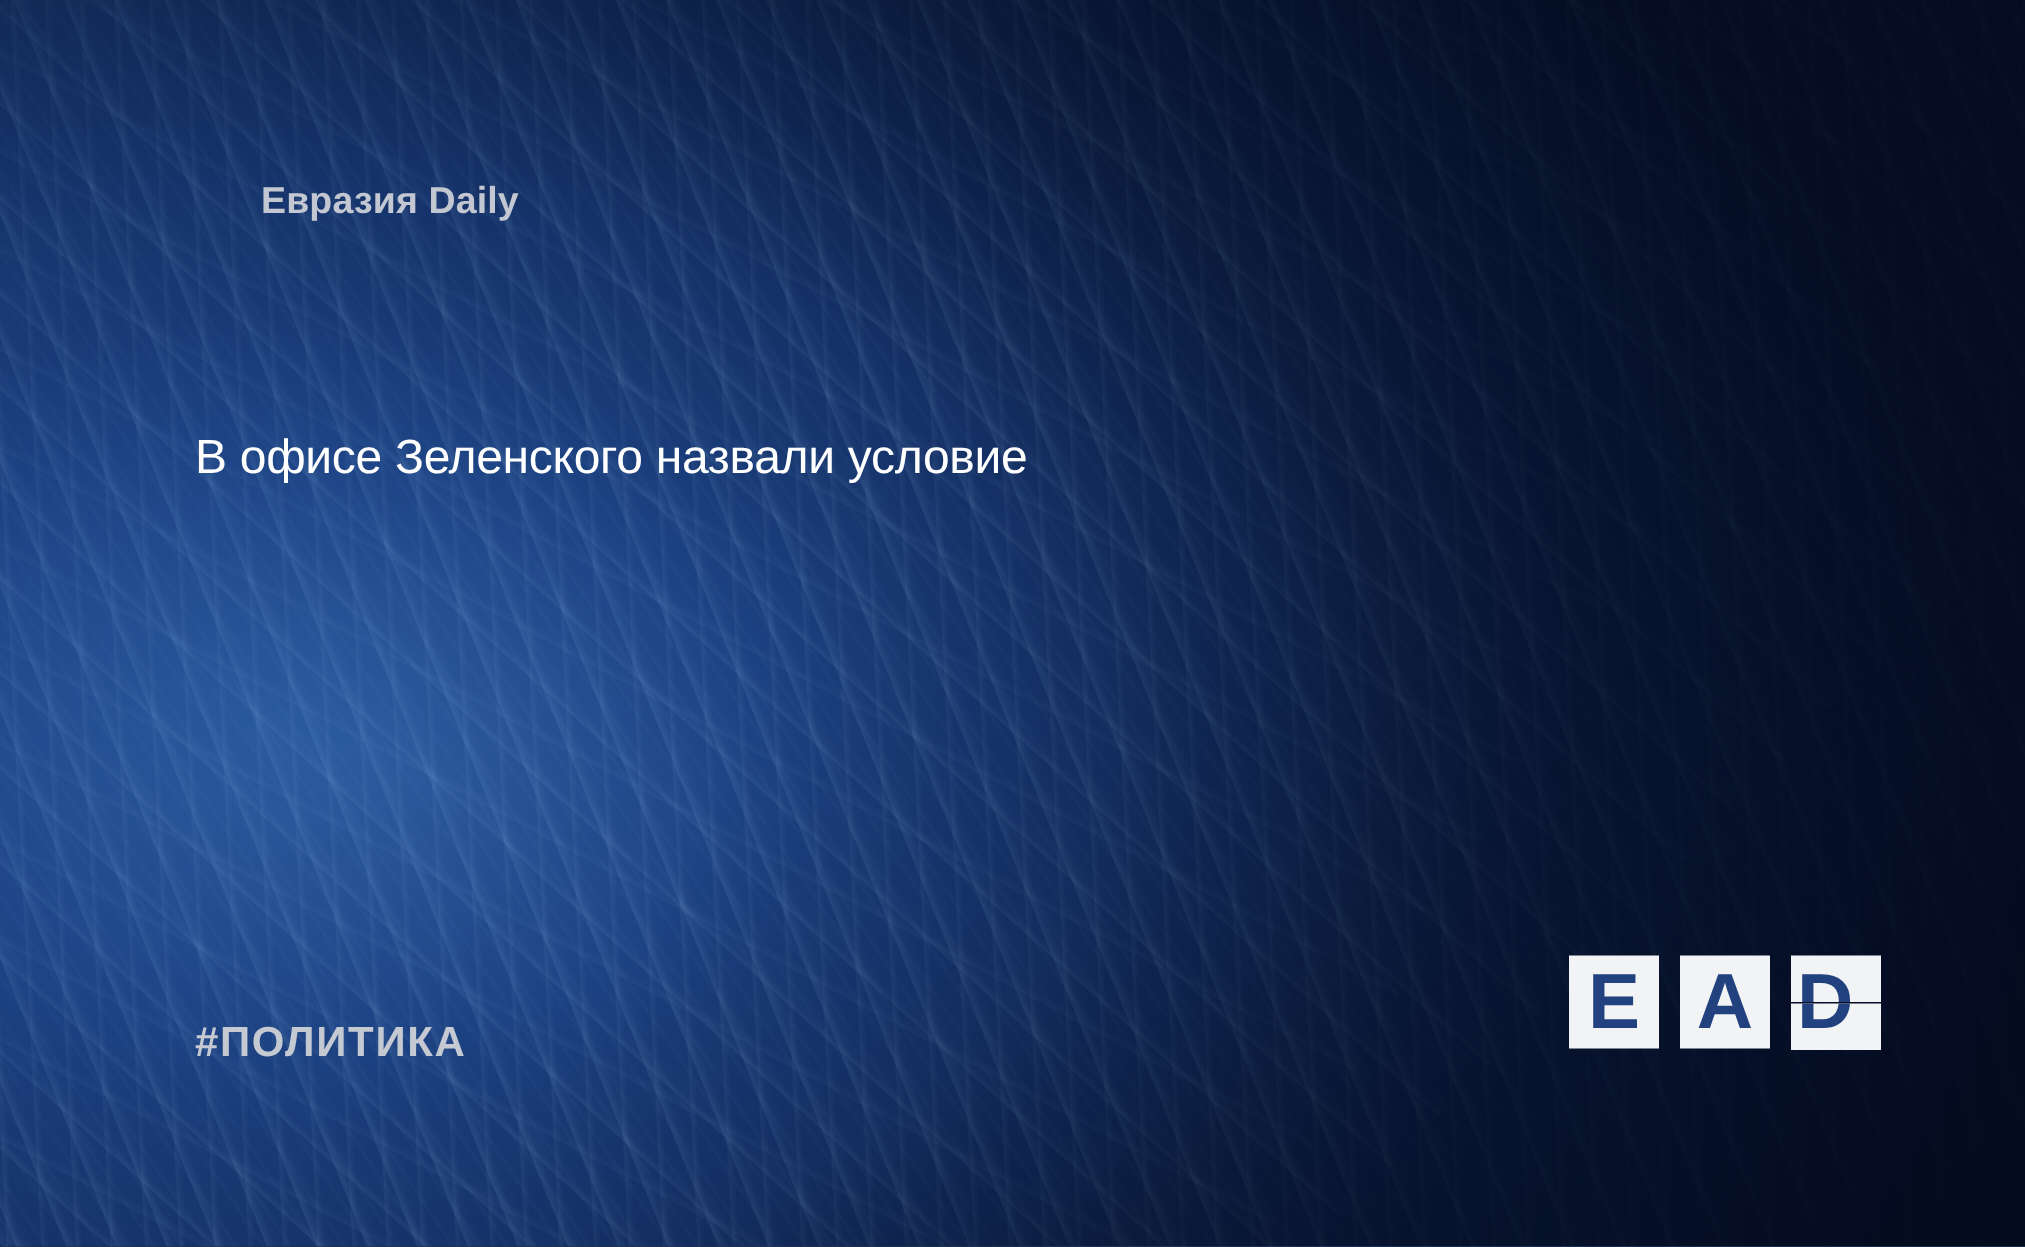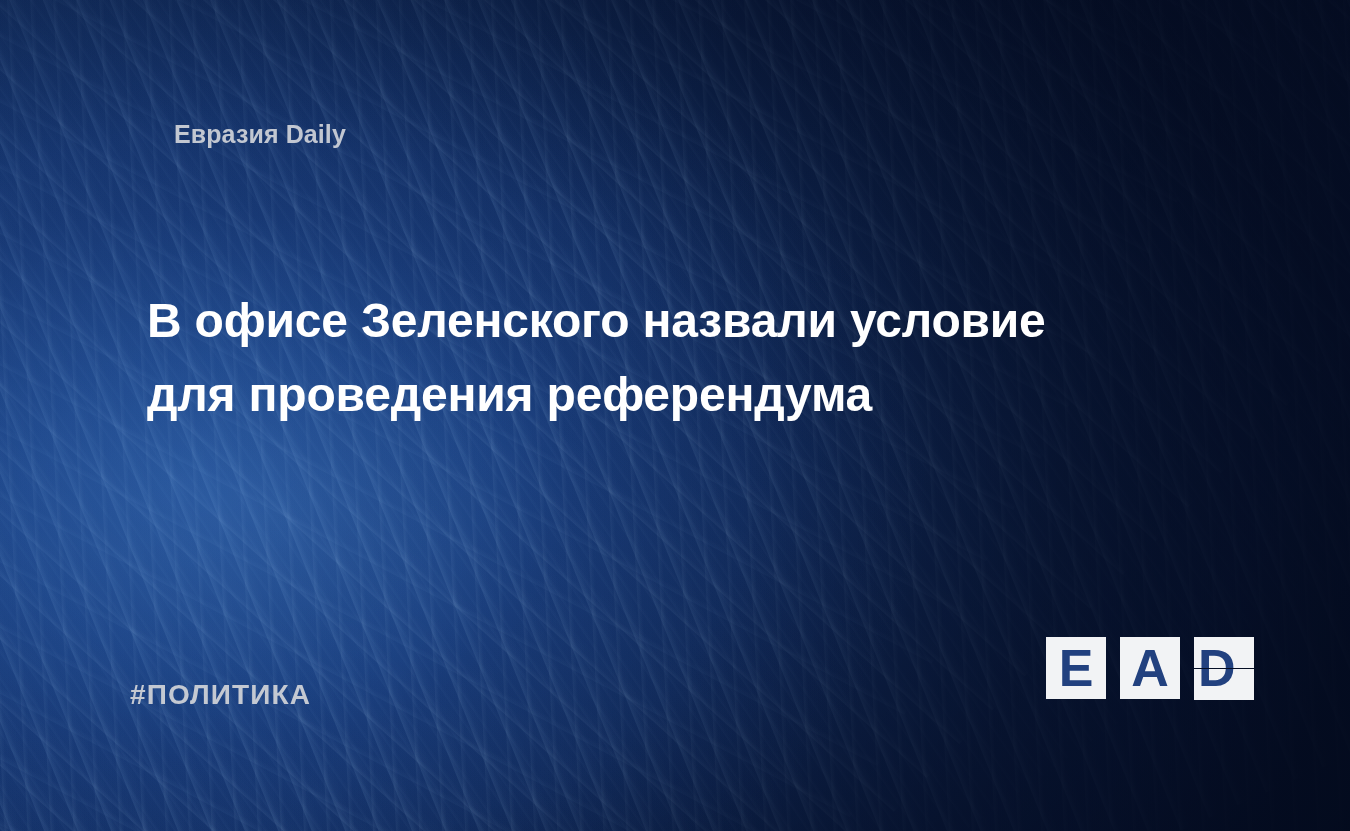--- a/index.html
+++ b/index.html
@@ -128,24 +128,24 @@
     color: #c2c7d1;
     white-space: nowrap;
     margin-left: 44px;
   }
 
   .headline {
     position: absolute;
     left: 130px;
     top: 267px;
     width: 1050px;
-    margin: 17px;
+    margin: 0;
     color: #ffffff;
-    font-size: 48px;
-    font-weight: 700;
+    font-size: 32px;
+    font-weight: 400;
     line-height: 74px;
     letter-spacing: -0.2px;
   }
   .headline .hl-line { display: block; white-space: nowrap; }
 
   .category {
     position: absolute;
     left: 130px;
     top: 679px;
     font-size: 28px;
@@ -219,21 +219,20 @@
   <div class="streaks s5"></div>
   <div class="bg-darken"></div>
   <div class="bg-vignette"></div>
 
   <div class="content">
 
     <div class="brand">Евразия Daily</div>
 
     <h1 class="headline">
       <span class="hl-line">В офисе Зеленского назвали условие</span>
-      <span class="hl-line">для проведения референдума</span>
     </h1>
 
     <div class="category">#ПОЛИТИКА</div>
 
     <div class="logo">
       <div class="logo-tile">
         <span class="glyph">E</span>
       </div>
       <div class="logo-tile">
         <span class="glyph">A</span>

